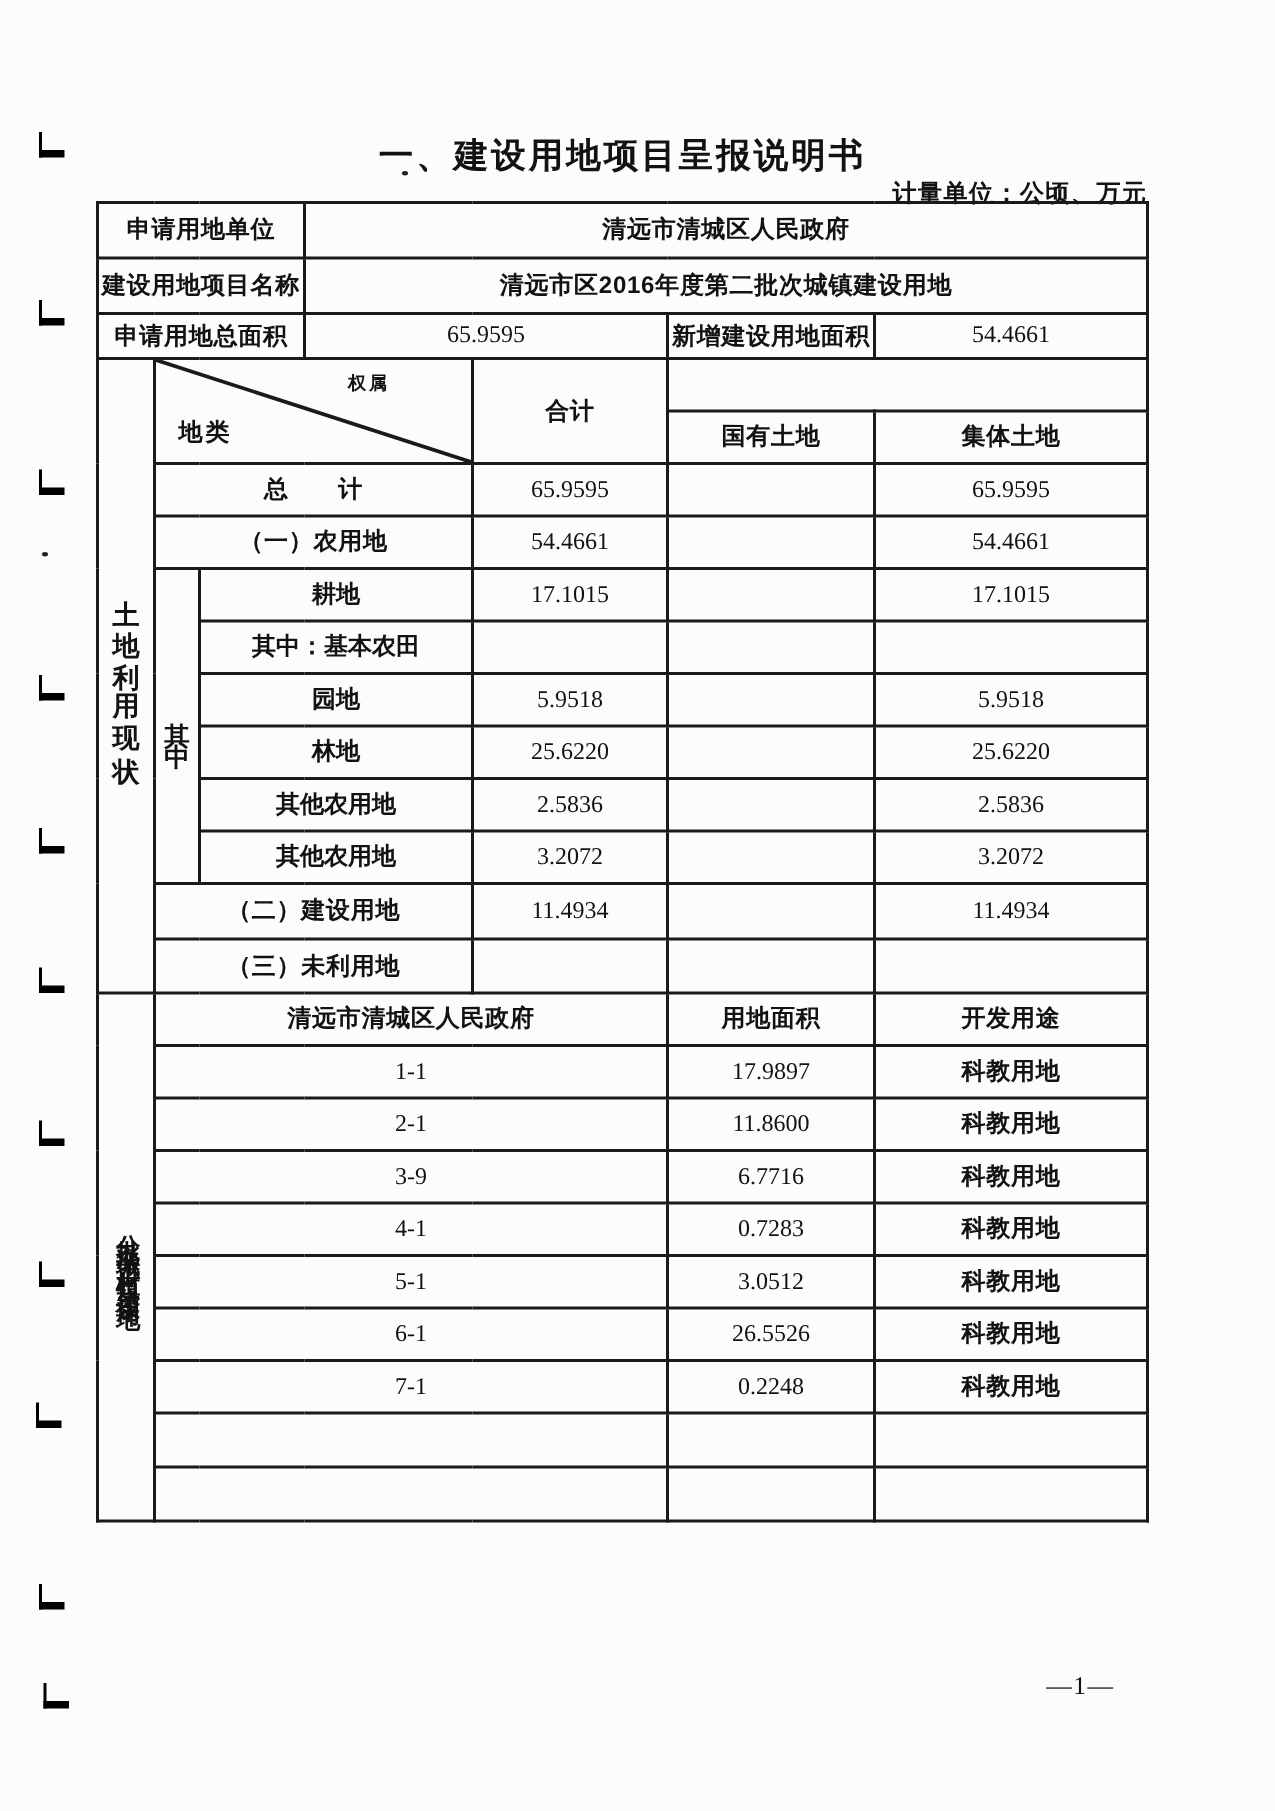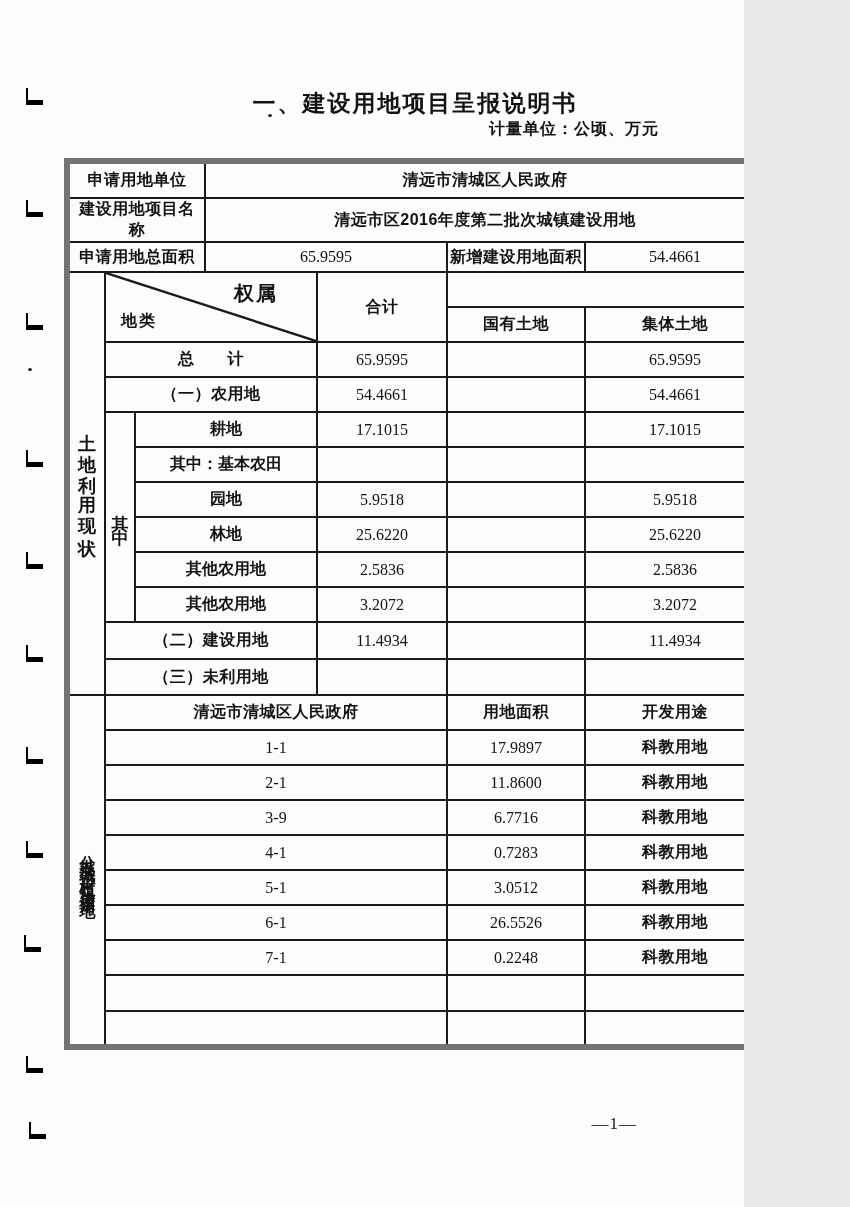--- a/index.html
+++ b/index.html
@@ -1,18 +1,18 @@
 <!DOCTYPE html>
 <html><head>
 <meta charset="utf-8">
 <style>
   html,body{margin:0;padding:0;background:#e8e8e8;}
   .page{
     position:relative;
-    width:744px;height:1207px;
+    width:850px;height:1207px;
     background:#fcfcfb;
     font-family:"Liberation Sans", sans-serif;
     color:#121212;
     overflow:hidden;
   }
   .doc-title{
     position:absolute;top:88px;left:0;width:830px;
     text-align:center;
     font-size:23px;font-weight:bold;letter-spacing:2px;
   }
@@ -20,24 +20,24 @@
     position:absolute;top:119px;right:85px;
     font-size:16px;font-weight:bold;letter-spacing:1px;
   }
   .page-number{
     position:absolute;top:1114px;right:107px;
     font-family:"Liberation Serif", serif;
     font-size:17px;letter-spacing:1px;
   }
   
   table.main{
-    position:absolute;left:64px;top:158px;
+    position:absolute;left:64px;top:134px;
     width:702px;
     border-collapse:collapse;table-layout:fixed;
-    border:6px solid #737373;
+    border:1px solid #737373;
   }
   table.main td{
     border:2px solid #1a1a1a;
     padding:0 2px;
     font-size:16px;
     overflow:hidden;
     text-align:center;
     vertical-align:middle;
   }
   td.lbl{font-weight:bold;letter-spacing:0.5px;}
@@ -55,21 +55,21 @@
     text-orientation:mixed;
     white-space:nowrap;
     margin:0 auto;
   }
   .v-landuse{font-size:18px;letter-spacing:21px;}
   .v-subgroup{font-size:17px;letter-spacing:14px;}
   .v-blocks{font-size:16px;letter-spacing:4px;}
   
   td.diag{position:relative;padding:0;}
   td.diag svg{position:absolute;left:0;top:0;width:100%;height:100%;}
-  .diag-top{position:absolute;top:7px;left:128px;font-weight:bold;font-size:20px;letter-spacing:2px;}
+  .diag-top{position:absolute;top:7px;left:128px;font-weight:bold;font-size:12px;letter-spacing:2px;}
   .diag-bottom{position:absolute;bottom:9px;left:15px;font-weight:bold;font-size:16px;letter-spacing:2px;}
   
   .bind-mark{
     position:absolute;left:26px;
     width:15px;height:12px;
     border-left:2px solid #000;
     border-bottom:5px solid #000;
   }
   .scan-dot{position:absolute;width:4px;height:3px;background:#222;border-radius:50%;}
 </style>

